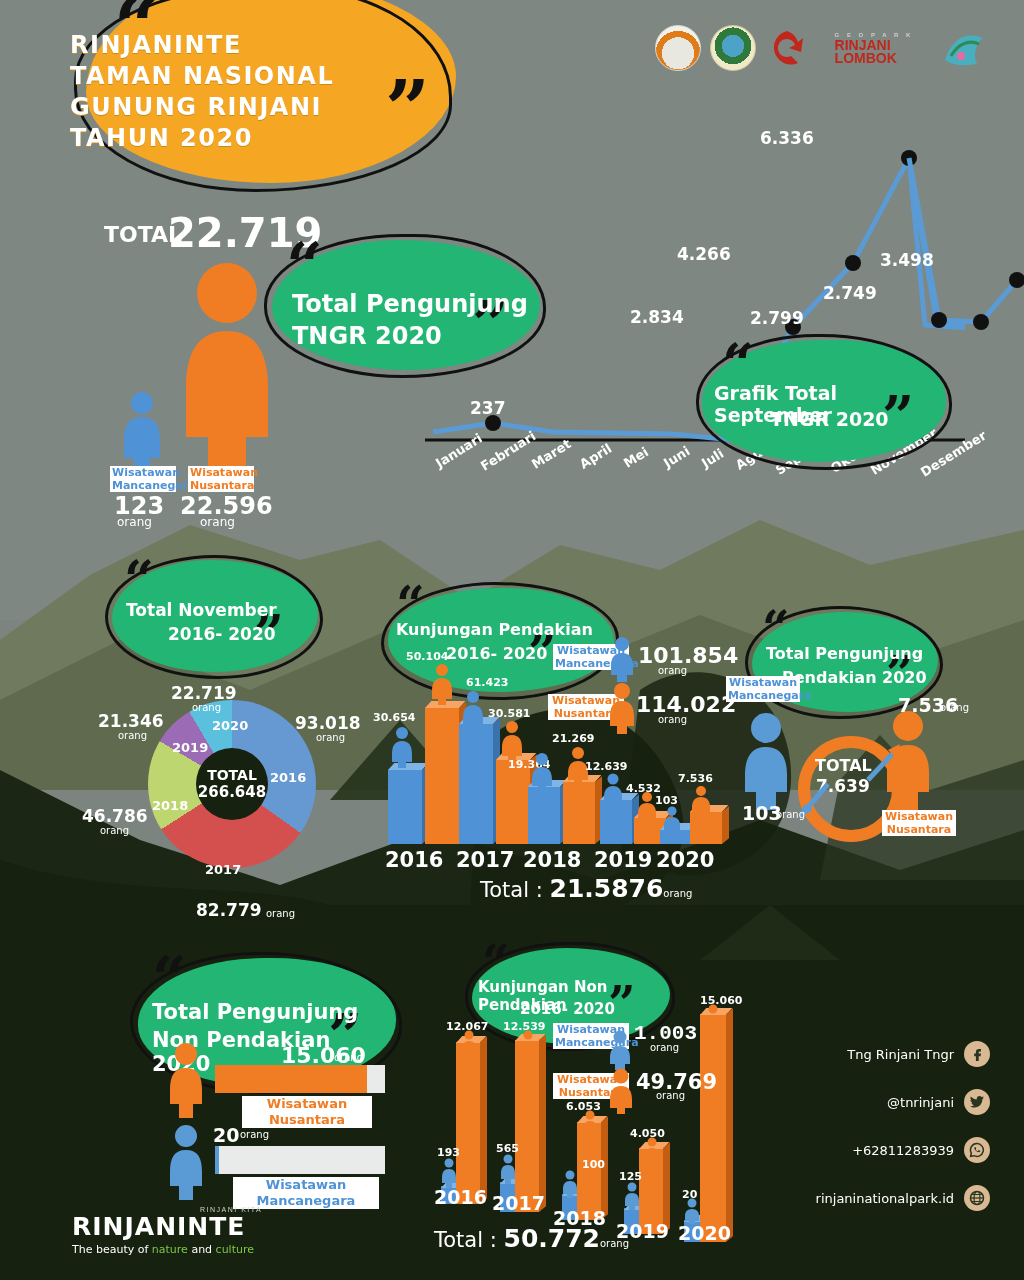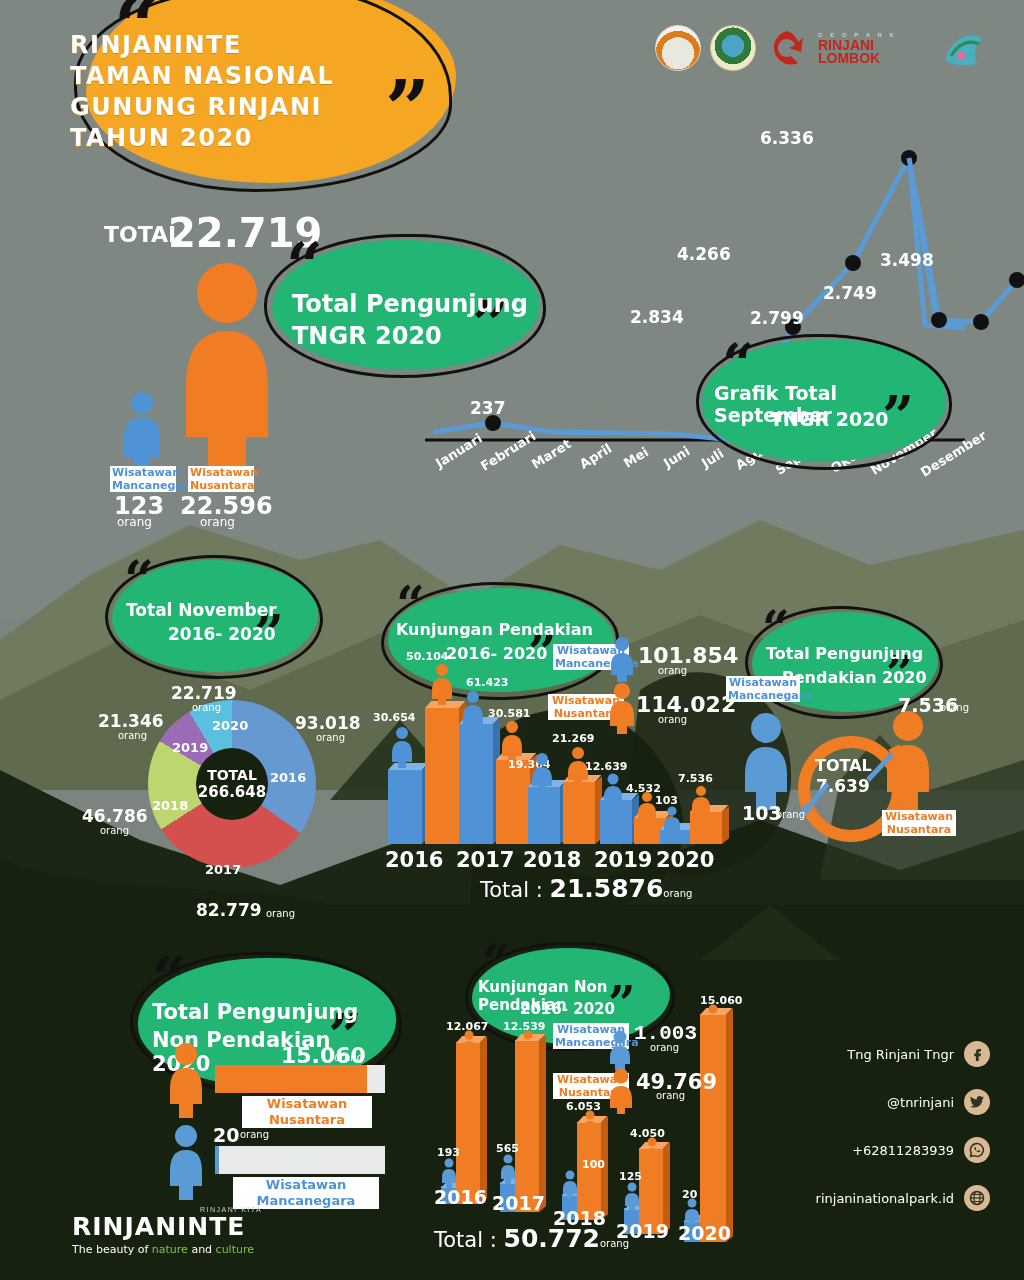--- a/index.html
+++ b/index.html
@@ -23,21 +23,21 @@
   #title-bubble .outline{position:absolute;left:-12px;top:8px;width:372px;height:200px;
       border:3px solid #111;border-radius:50% 46% 54% 50% / 48% 56% 44% 52%;}
   #title-text{position:absolute;left:70px;top:30px;width:300px;color:#fff;font-weight:bold;
       font-size:24px;line-height:31px;letter-spacing:1.5px;font-family:"DejaVu Sans",sans-serif;
       text-shadow:0 1px 0 #c98a12;}
   .qmark{position:absolute;color:#111;font-size:64px;font-weight:bold;line-height:1;
       font-family:"DejaVu Serif",serif;}
 
   
   #logos{position:absolute;left:655px;top:22px;height:52px;display:flex;align-items:center;gap:9px;}
-  .logo{width:44px;height:44px;border-radius:50%;display:flex;align-items:center;justify-content:flex-start;
+  .logo{width:44px;height:44px;border-radius:50%;display:flex;align-items:center;justify-content:center;
       font-size:7px;text-align:center;line-height:7px;overflow:hidden;}
   #logo1{background:radial-gradient(circle at 50% 62%,#e8e8e0 0 46%,#e07b1a 46% 64%,#f2f2ea 64% 100%);
       border:1.5px solid #d8d8cf;}
   #logo2{background:radial-gradient(circle at 50% 45%,#4da3c7 0 34%,#2f7a3a 34% 56%,#efe9c8 56% 100%);
       border:1.5px solid #cfc89f;}
   #logo3{background:transparent;}
   #logo4{width:112px;border-radius:0;color:#c0271d;font-weight:bold;}
   #logo5{width:52px;border-radius:0;background:transparent;}
 
   

